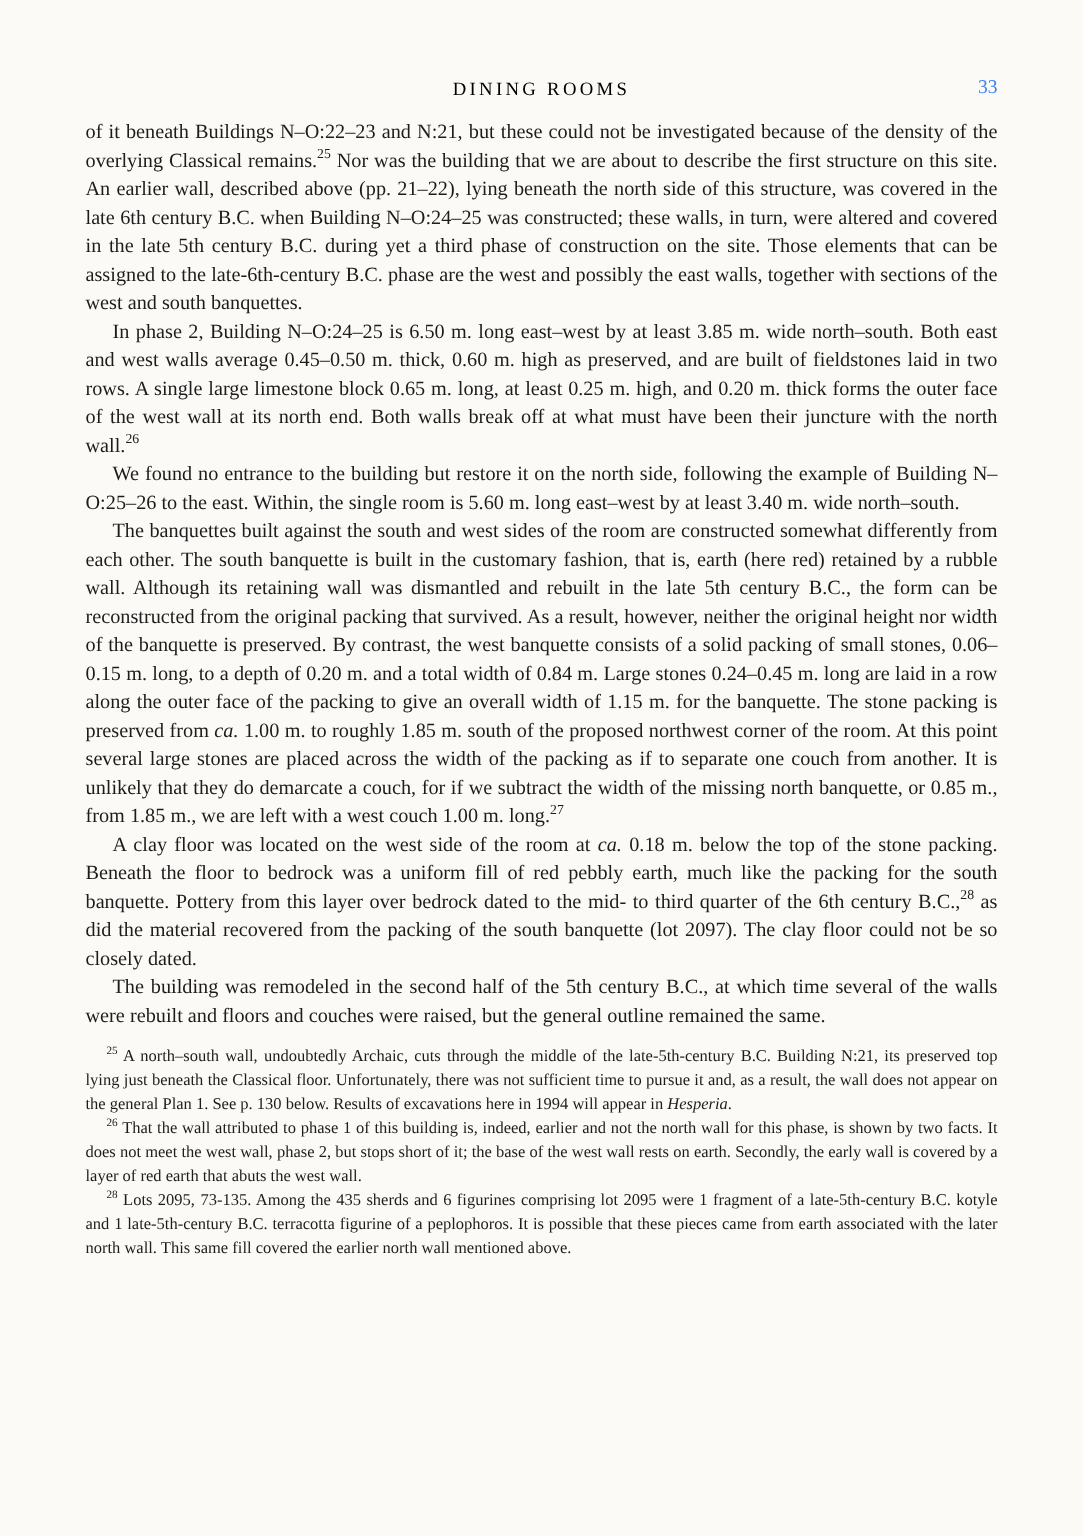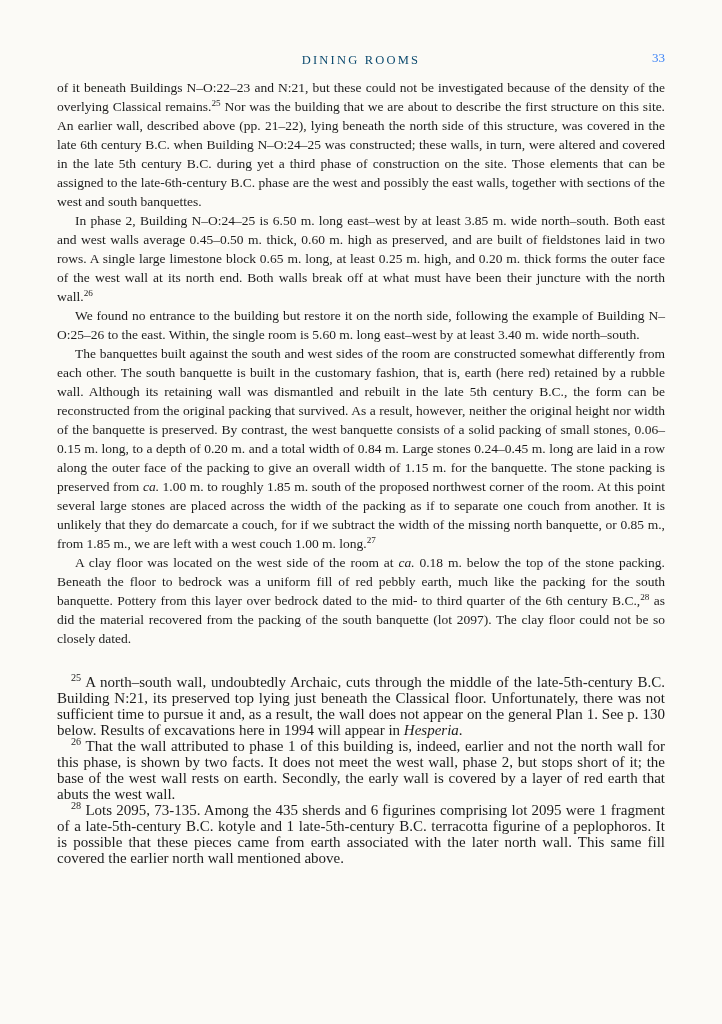--- a/index.html
+++ b/index.html
@@ -21,43 +21,43 @@
   }
   .running-head {
     position: relative;
     height: 18px;
     margin-bottom: 10px;
     text-align: center;
   }
   .head-title {
     font-size: 12.5px;
     letter-spacing: 2.2px;
-    color: #0c4a6e;
+    color: #000000;
   }
   .page-num {
     position: absolute;
     right: 0;
     top: 0;
     font-size: 13px;
     color: #3b82f6;
   }
   .body-text {
     font-size: 13.5px;
     line-height: 19px;
     text-align: justify;
   }
   .body-text p {
     margin: 0;
   }
   .body-text p.indent {
     text-indent: 18px;
   }
   .footnotes {
-    margin-top: 26px;
-    font-size: 15px;
+    margin-top: 10px;
+    font-size: 11px;
     line-height: 16px;
     text-align: justify;
   }
   .footnotes p {
     margin: 0;
     text-indent: 14px;
   }
   sup {
     font-size: 0.68em;
     line-height: 0;
@@ -75,20 +75,21 @@
     <span class="head-title">DINING ROOMS</span>
     <span class="page-num">33</span>
   </header>
 
   <main class="body-text" id="paragraphs">
       <p><span>of it beneath Buildings N–O:22–23 and N:21, but these could not be investigated because of the density of the overlying Classical remains.</span><sup>25</sup><span> Nor was the building that we are about to describe the first structure on this site.  An earlier wall, described above (pp. 21–22), lying beneath the north side of this structure, was covered in the late 6th century B.C. when Building N–O:24–25 was constructed; these walls, in turn, were altered and covered in the late 5th century B.C. during yet a third phase of construction on the site.  Those elements that can be assigned to the late-6th-century B.C. phase are the west and possibly the east walls, together with sections of the west and south banquettes.</span></p>
       <p class="indent"><span>In phase 2, Building N–O:24–25 is 6.50 m. long east–west by at least 3.85 m. wide north–south.  Both east and west walls average 0.45–0.50 m. thick, 0.60 m. high as preserved, and are built of fieldstones laid in two rows.  A single large limestone block 0.65 m. long, at least 0.25 m. high, and 0.20 m. thick forms the outer face of the west wall at its north end.  Both walls break off at what must have been their juncture with the north wall.</span><sup>26</sup></p>
       <p class="indent"><span>We found no entrance to the building but restore it on the north side, following the example of Building N–O:25–26 to the east.  Within, the single room is 5.60 m. long east–west by at least 3.40 m. wide north–south.</span></p>
       <p class="indent"><span>The banquettes built against the south and west sides of the room are constructed somewhat differently from each other.  The south banquette is built in the customary fashion, that is, earth (here red) retained by a rubble wall.  Although its retaining wall was dismantled and rebuilt in the late 5th century B.C., the form can be reconstructed from the original packing that survived.  As a result, however, neither the original height nor width of the banquette is preserved.  By contrast, the west banquette consists of a solid packing of small stones, 0.06–0.15 m. long, to a depth of 0.20 m. and a total width of 0.84 m.  Large stones 0.24–0.45 m. long are laid in a row along the outer face of the packing to give an overall width of 1.15 m. for the banquette.  The stone packing is preserved from </span><span class="i">ca.</span><span> 1.00 m. to roughly 1.85 m. south of the proposed northwest corner of the room.  At this point several large stones are placed across the width of the packing as if to separate one couch from another.  It is unlikely that they do demarcate a couch, for if we subtract the width of the missing north banquette, or 0.85 m., from 1.85 m., we are left with a west couch 1.00 m. long.</span><sup>27</sup></p>
       <p class="indent"><span>A clay floor was located on the west side of the room at </span><span class="i">ca.</span><span> 0.18 m. below the top of the stone packing.  Beneath the floor to bedrock was a uniform fill of red pebbly earth, much like the packing for the south banquette.  Pottery from this layer over bedrock dated to the mid- to third quarter of the 6th century B.C.,</span><sup>28</sup><span> as did the material recovered from the packing of the south banquette (lot 2097).  The clay floor could not be so closely dated.</span></p>
+      <p class="indent"><span>The building was remodeled in the second half of the 5th century B.C., at which time several of the walls were rebuilt and floors and couches were raised, but the general outline remained the same.</span></p>
     </main>
 
   <section class="footnotes" id="footnotes">
       <p><sup>25</sup><span> A north–south wall, undoubtedly Archaic, cuts through the middle of the late-5th-century B.C. Building N:21, its preserved top lying just beneath the Classical floor.  Unfortunately, there was not sufficient time to pursue it and, as a result, the wall does not appear on the general Plan 1.  See p. 130 below.  Results of excavations here in 1994 will appear in </span><span class="i">Hesperia</span><span>.</span></p>
       <p><sup>26</sup><span> That the wall attributed to phase 1 of this building is, indeed, earlier and not the north wall for this phase, is shown by two facts.  It does not meet the west wall, phase 2, but stops short of it; the base of the west wall rests on earth.  Secondly, the early wall is covered by a layer of red earth that abuts the west wall.</span></p>
       <p><sup>28</sup><span> Lots 2095, 73-135.  Among the 435 sherds and 6 figurines comprising lot 2095 were 1 fragment of a late-5th-century B.C. kotyle and 1 late-5th-century B.C. terracotta figurine of a peplophoros.  It is possible that these pieces came from earth associated with the later north wall.  This same fill covered the earlier north wall mentioned above.</span></p>
     </section>
 </div>
 
 </body></html>

